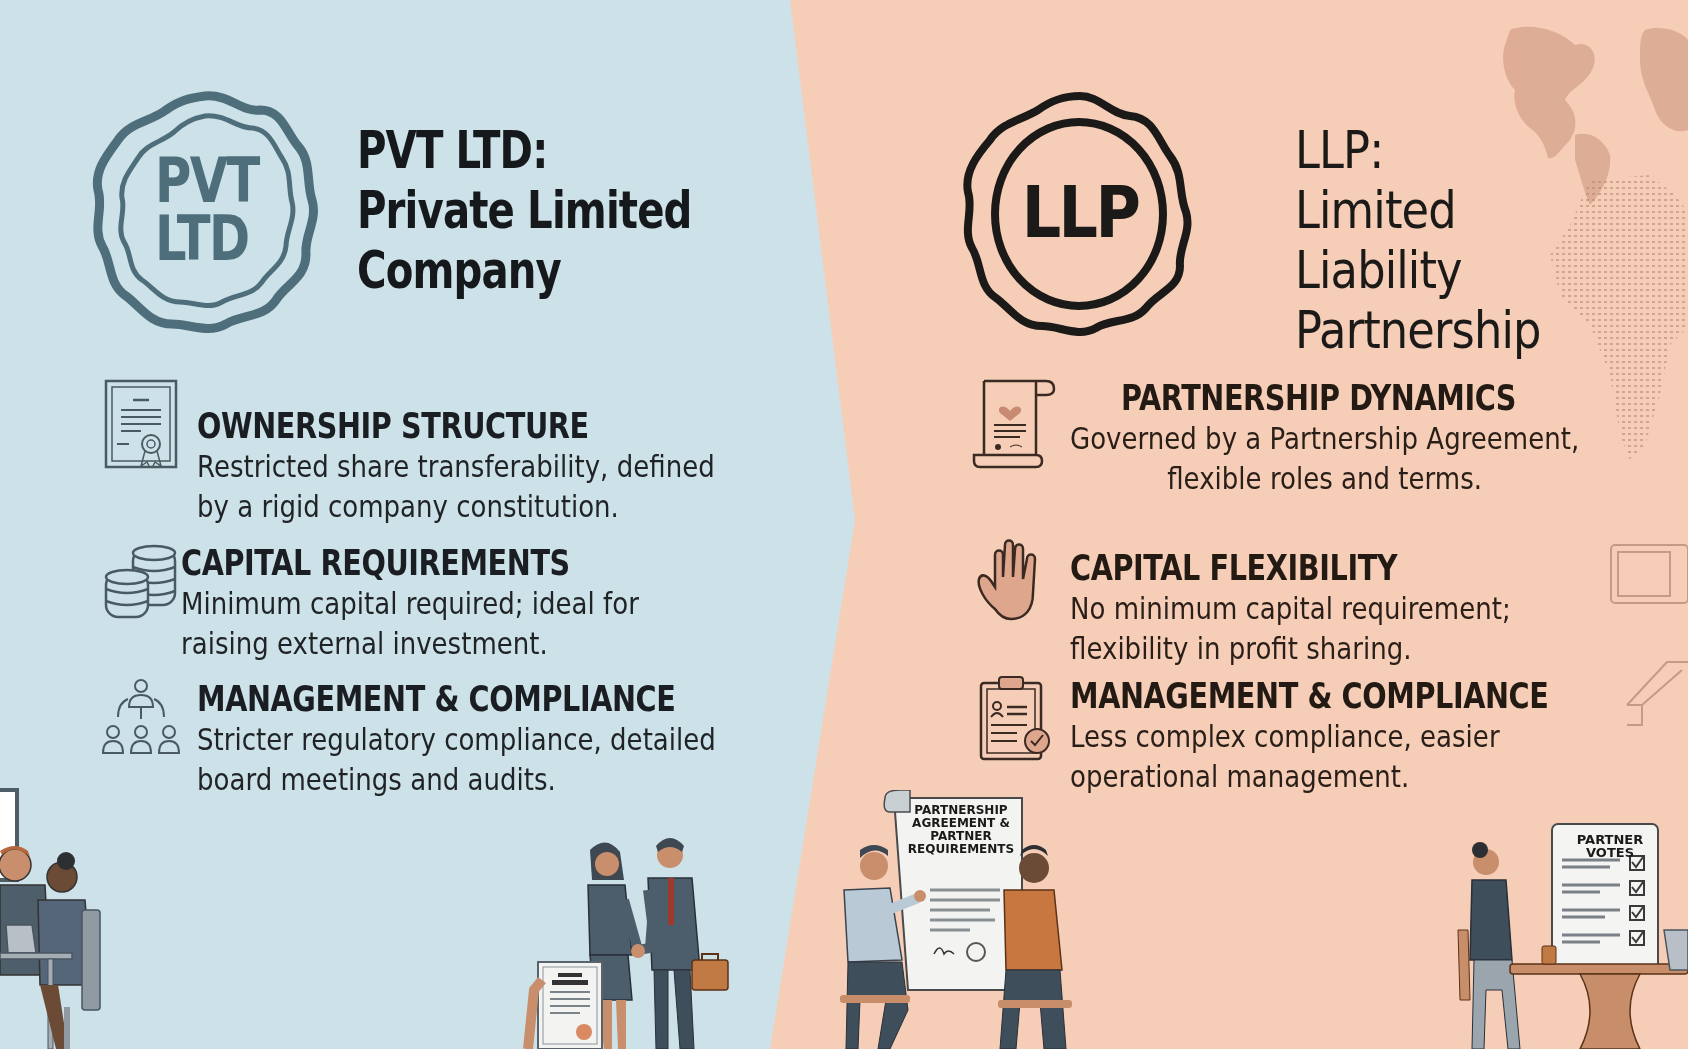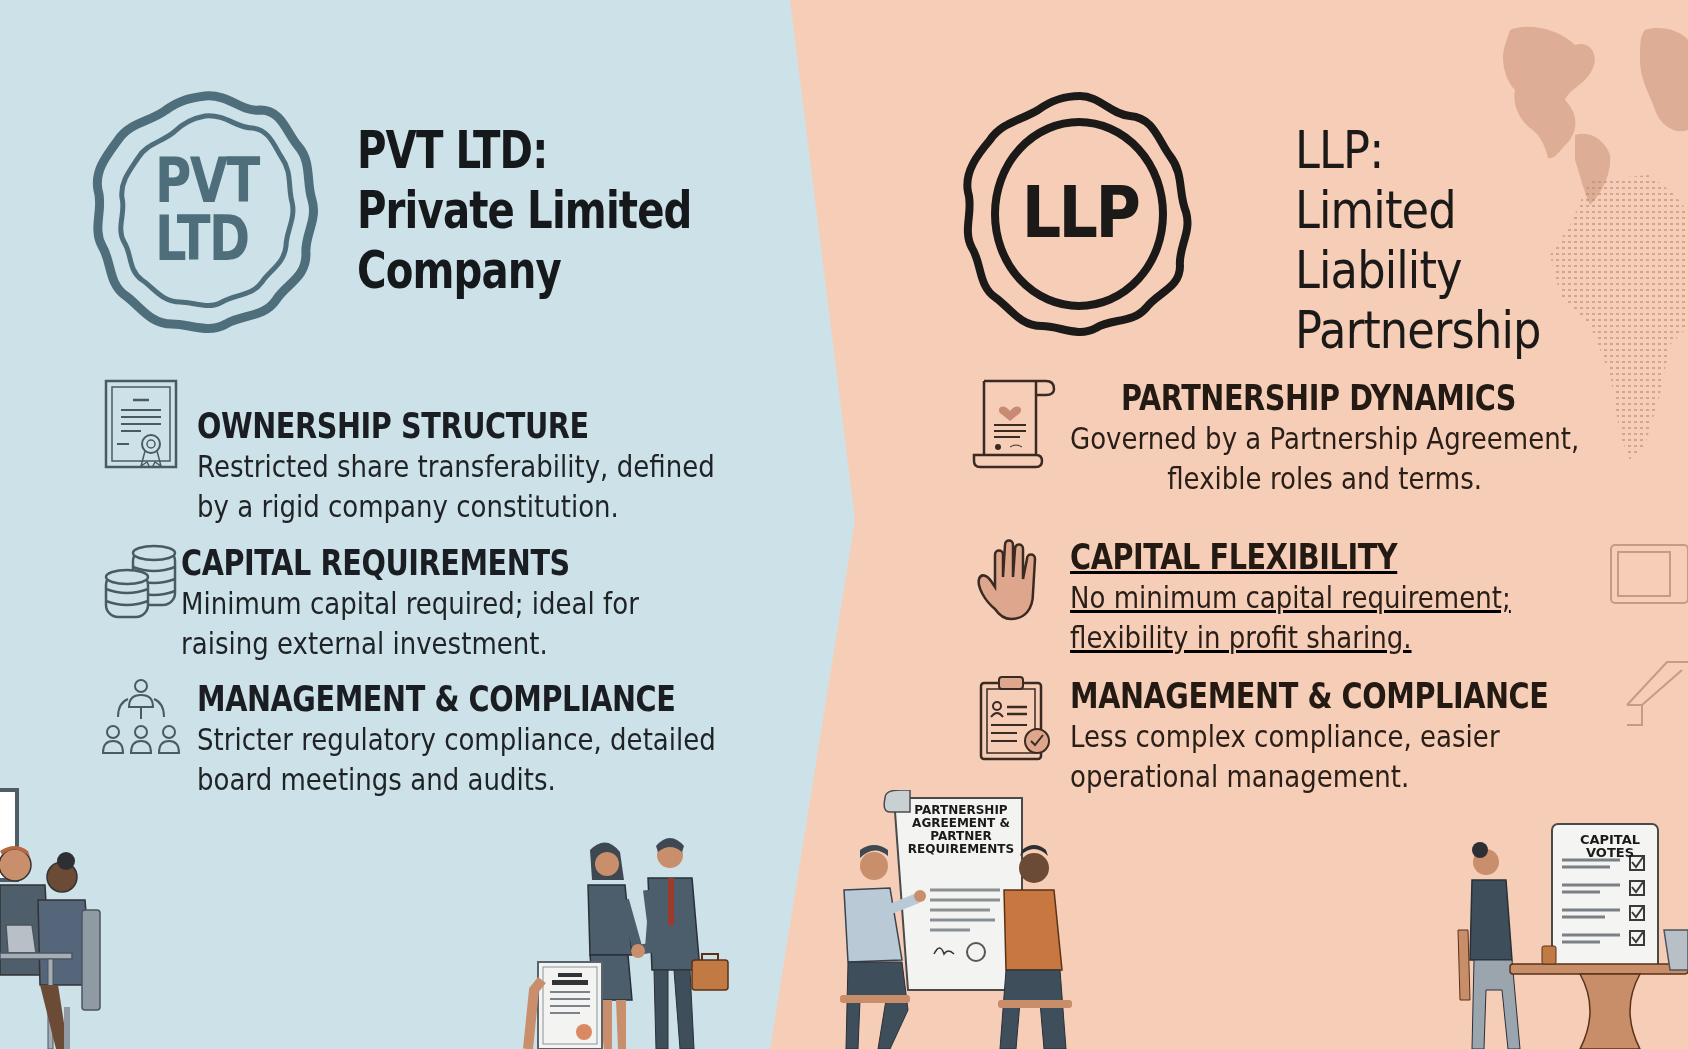--- a/index.html
+++ b/index.html
@@ -202,21 +202,21 @@
   <div class="feat" style="left:1070px;top:378px;text-align:center;">
     <div class="feat-head">PARTNERSHIP DYNAMICS</div>
     <div class="feat-body">Governed by a Partnership Agreement,</div>
     <div class="feat-body">flexible roles and terms.</div>
   </div>
 
   <svg class="icon" style="left:975px;top:535px" width="70" height="86" viewBox="0 0 70 86">
     <path d="M20,74 C10,66 2,52 4,44 C6,38 12,40 16,46 L20,52 L20,20 C20,14 28,14 28,20 L28,42 L30,10 C30,4 38,4 38,10 L38,42 L40,14 C40,8 48,8 48,14 L48,44 L52,24 C52,18 60,18 60,24 L58,58 C58,74 50,84 36,84 C30,84 24,80 20,74 Z" fill="#dfa68e" stroke="#3a2a22" stroke-width="2.5"></path>
     <path d="M28,42 L28,20 M38,42 L38,12 M48,44 L48,16" stroke="#3a2a22" stroke-width="1.5"></path>
   </svg>
-  <div class="feat" style="left:1070px;top:537px;text-decoration:underline;">
+  <div class="feat" style="left:1070px;top:548px;">
     <div class="feat-head">CAPITAL FLEXIBILITY</div>
     <div class="feat-body">No minimum capital requirement;</div>
     <div class="feat-body">flexibility in profit sharing.</div>
   </div>
 
   <svg class="icon" style="left:977px;top:673px" width="76" height="90" viewBox="0 0 76 90">
     <rect x="4" y="10" width="60" height="76" rx="3" fill="none" stroke="#3a2a22" stroke-width="2.5"></rect>
     <rect x="10" y="16" width="48" height="64" fill="none" stroke="#3a2a22" stroke-width="1.5"></rect>
     <rect x="22" y="4" width="24" height="12" rx="3" fill="#dfa68e" stroke="#3a2a22" stroke-width="2"></rect>
     <circle cx="20" cy="33" r="4" fill="none" stroke="#3a2a22" stroke-width="2"></circle>
@@ -300,14 +300,14 @@
   <path d="M8,110 L18,110 L20,180 L10,180 Z" fill="#c88e6a" stroke="#5a3218" stroke-width="1"></path>
 
   <rect x="60" y="144" width="178" height="10" rx="3" fill="#c88e6a" stroke="#5a3218" stroke-width="1.5"></rect>
   <path d="M130,154 Q150,190 130,229 L190,229 Q170,190 190,154 Z" fill="#c88e6a" stroke="#5a3218" stroke-width="1.5"></path>
 
   <rect x="92" y="126" width="14" height="18" rx="2" fill="#c27a45" stroke="#5a3218" stroke-width="1"></rect>
 
   <path d="M214,110 L238,110 L238,150 L220,150 Z" fill="#b8bfc6" stroke="#4a5560" stroke-width="1.5"></path>
 </svg>
 <div class="abs" style="left:1555px;top:833px;width:110px;text-align:center;">
-  <div class="doc-label" style="font-size:13px;">CAPITAL VOTES</div>
+  <div class="doc-label" style="font-size:13px;">PARTNER VOTES</div>
 </div>
 
 </body></html>

